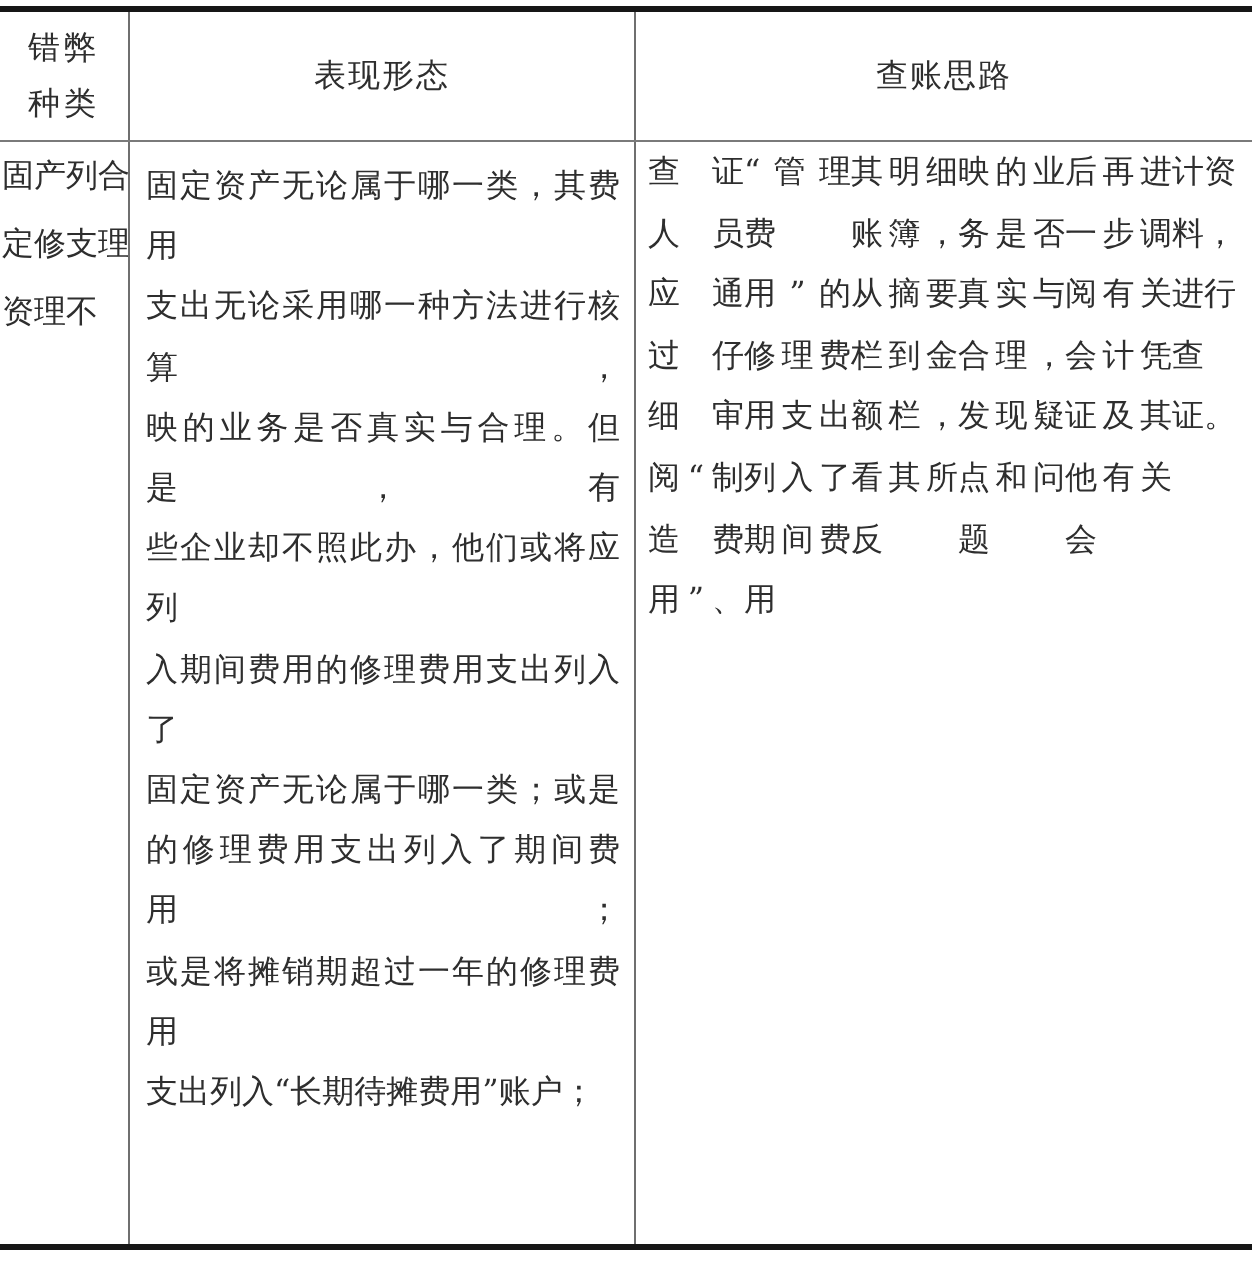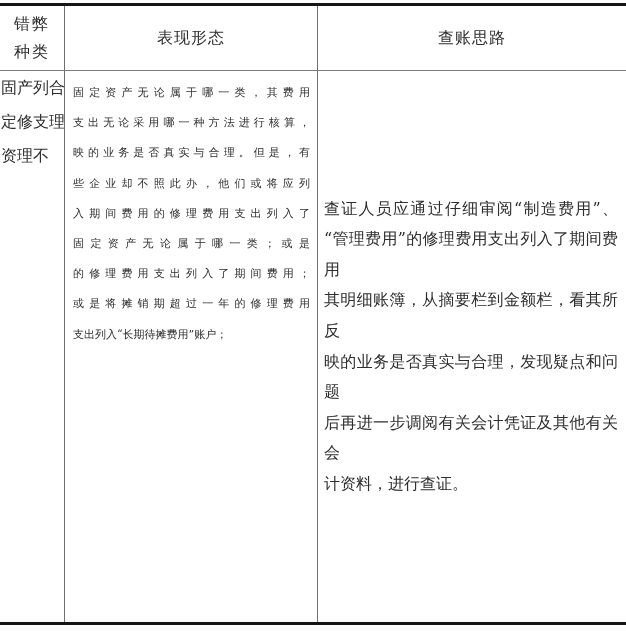--- a/index.html
+++ b/index.html
@@ -60,28 +60,28 @@
   .vcell {
     display: flex;
     flex-direction: row;
     justify-content: center;
     font-size: 16px;
     line-height: 34px;
     padding: 0 6px 0 8px;
   }
   
   .pcell2 {
-    font-size: 11px;
+    font-size: 16px;
     line-height: 30.2px;
     padding: 7px 7px 0 8px;
   }
   
   .pcell3 {
     display: flex;
-    flex-direction: column;
+    flex-direction: row;
     justify-content: center;
     font-size: 16px;
     line-height: 30.6px;
     padding: 0 8px 0 6px;
   }
   .tline {
     text-align: justify;
     text-align-last: justify;
   }
   .tline:last-child {

